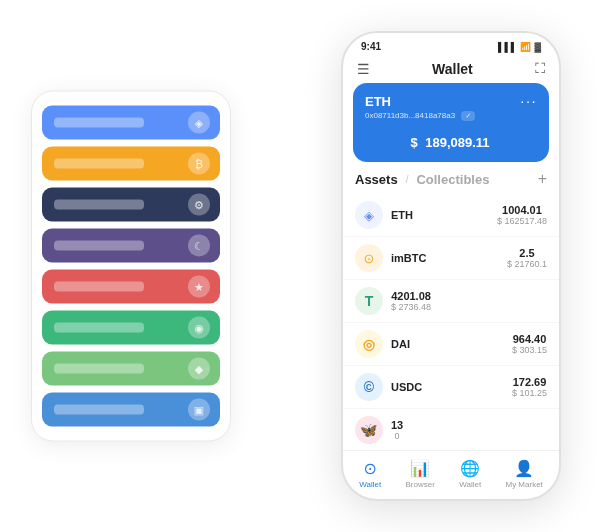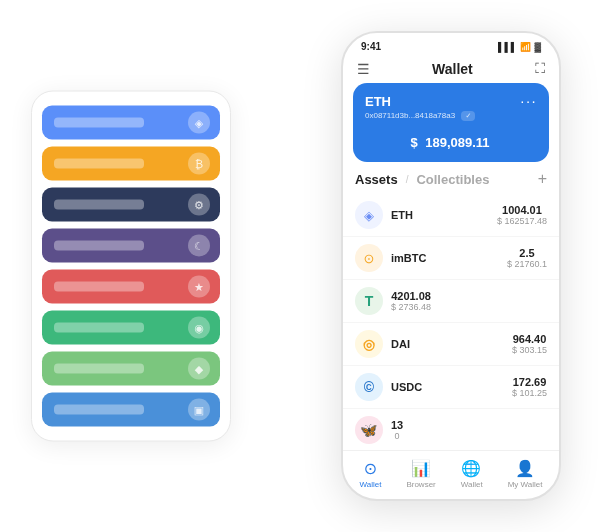--- a/index.html
+++ b/index.html
@@ -466,18 +466,18 @@
       <div class="bottom-nav-item">
         <span class="bottom-nav-icon">📊</span>
         <span class="bottom-nav-label">Browser</span>
       </div>
       <div class="bottom-nav-item">
         <span class="bottom-nav-icon">🌐</span>
         <span class="bottom-nav-label">Wallet</span>
       </div>
       <div class="bottom-nav-item">
         <span class="bottom-nav-icon">👤</span>
-        <span class="bottom-nav-label">My Wallet</span>
+        <span class="bottom-nav-label">My Market</span>
       </div>
     </div>
 
   </div>
 </div>
 
 </body></html>

